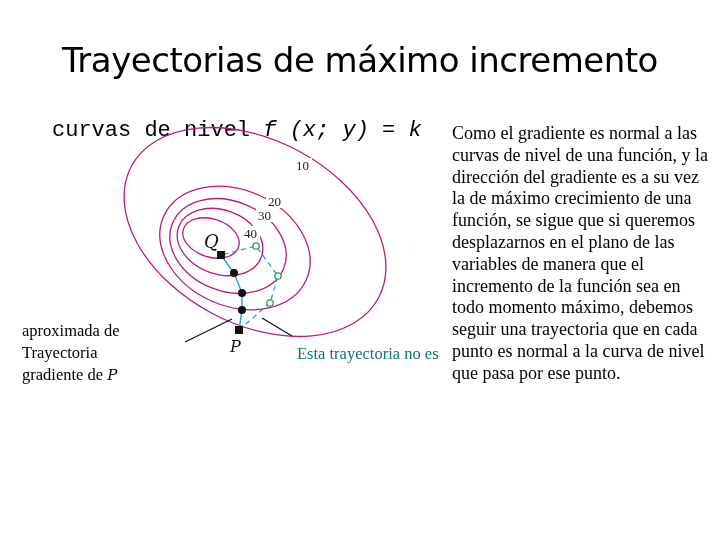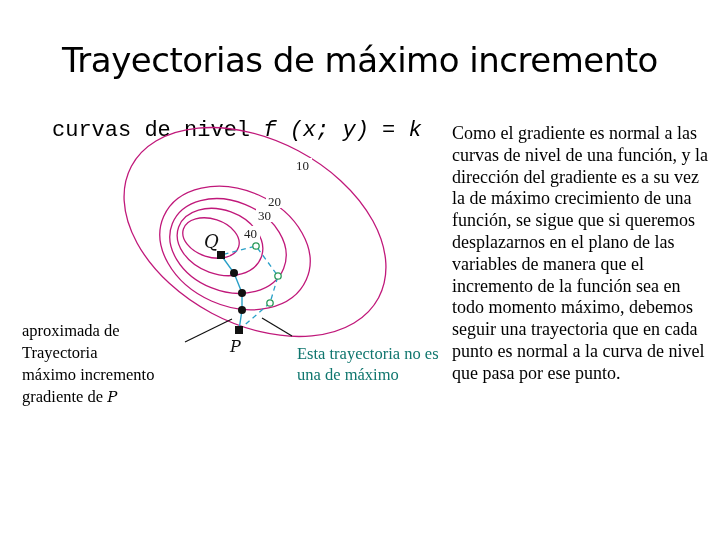--- a/index.html
+++ b/index.html
@@ -85,22 +85,20 @@
   <line x1="185" y1="342" x2="232" y2="319" stroke="#111" stroke-width="1.2"></line>
   <line x1="262" y1="318" x2="292" y2="336" stroke="#111" stroke-width="1.2"></line>
 
   <text x="204" y="248" font-family="DejaVu Serif, serif" font-style="italic" font-size="18" fill="#111">Q</text>
   <text x="230" y="352" font-family="DejaVu Serif, serif" font-style="italic" font-size="16" fill="#111">P</text>
 </svg>
 
 <div class="caption-left">
   <div>aproximada de</div>
   <div>Trayectoria</div>
-  <div>máximo incremento</div>
   <div><span>gradiente de</span> <span class="math">P</span></div>
 </div>
 
 <div class="caption-mid">
   <div>Esta trayectoria no es</div>
-  <div>una de máximo</div>
 </div>
 
 <div class="body-text">Como el gradiente es normal a las curvas de nivel de una función, y la dirección del gradiente es a su vez la de máximo crecimiento de una función, se sigue que si queremos desplazarnos en el plano de las variables de manera que el incremento de la función sea en todo momento máximo, debemos seguir una trayectoria que en cada punto es normal a la curva de nivel que pasa por ese punto.</div>
 
 </body></html>

